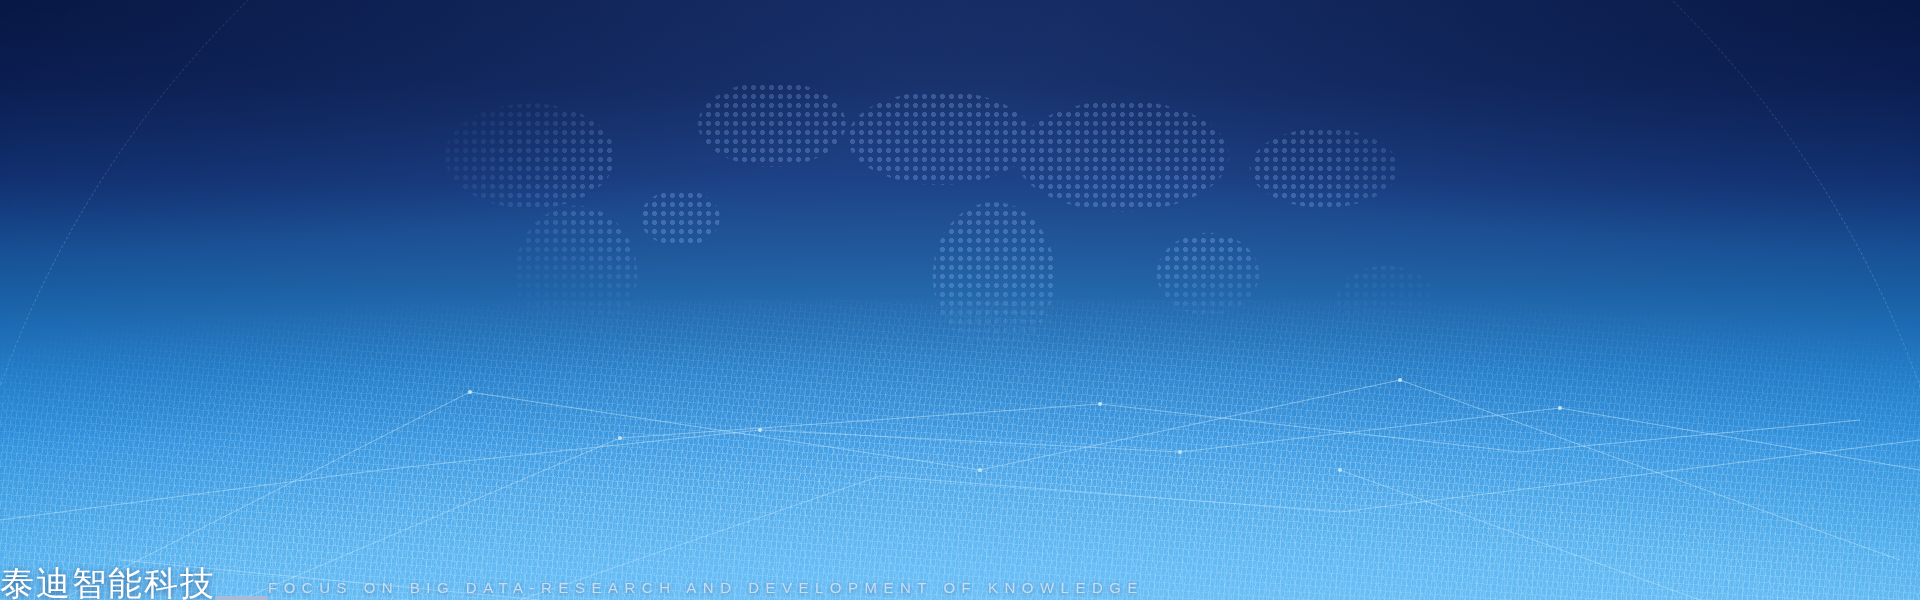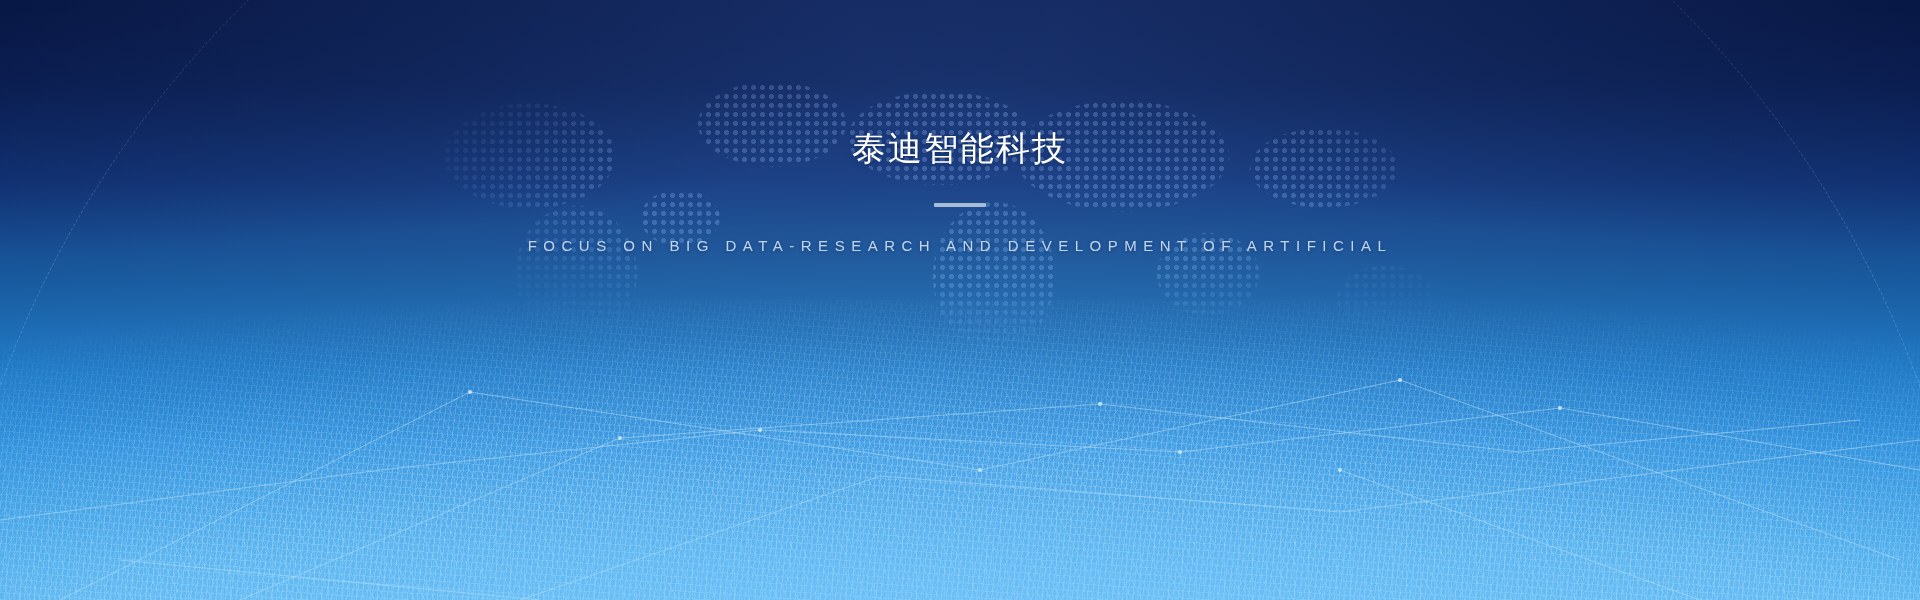--- a/index.html
+++ b/index.html
@@ -106,24 +106,23 @@
     background:linear-gradient(0deg, rgba(150,215,255,.40) 0%, rgba(150,215,255,0) 100%);
   }
 
   
   .netlines { position:absolute; inset:0; pointer-events:none; }
 
   
   .content {
     position:absolute; inset:0;
     display:flex;
-    flex-direction:column;
-    align-items:center;
+    flex-direction:row;
+    align-items:flex-end;
     z-index:6;
-    margin-top:19px;
   }
 
   .brand {
     margin-top:112px;
     font-size:34px;
     line-height:1;
     color:#ffffff;
     letter-spacing:2px;
     font-weight:400;
     text-shadow:0 1px 6px rgba(0,20,70,.55);
@@ -223,17 +222,17 @@
       <circle cx="1340" cy="470" r="2"></circle>
     </g>
   </svg>
 
   <div class="vignette"></div>
 
   <div class="content">
     <div class="brand">泰迪智能科技</div>
     <div class="rule"></div>
     <div class="sub">
-      <div>FOCUS ON BIG DATA-RESEARCH AND DEVELOPMENT OF ARTIFICIAL</div>
+      <div>FOCUS ON BIG DATA-RESEARCH AND DEVELOPMENT OF KNOWLEDGE</div>
     </div>
   </div>
 
 </div>
 
 </body></html>

